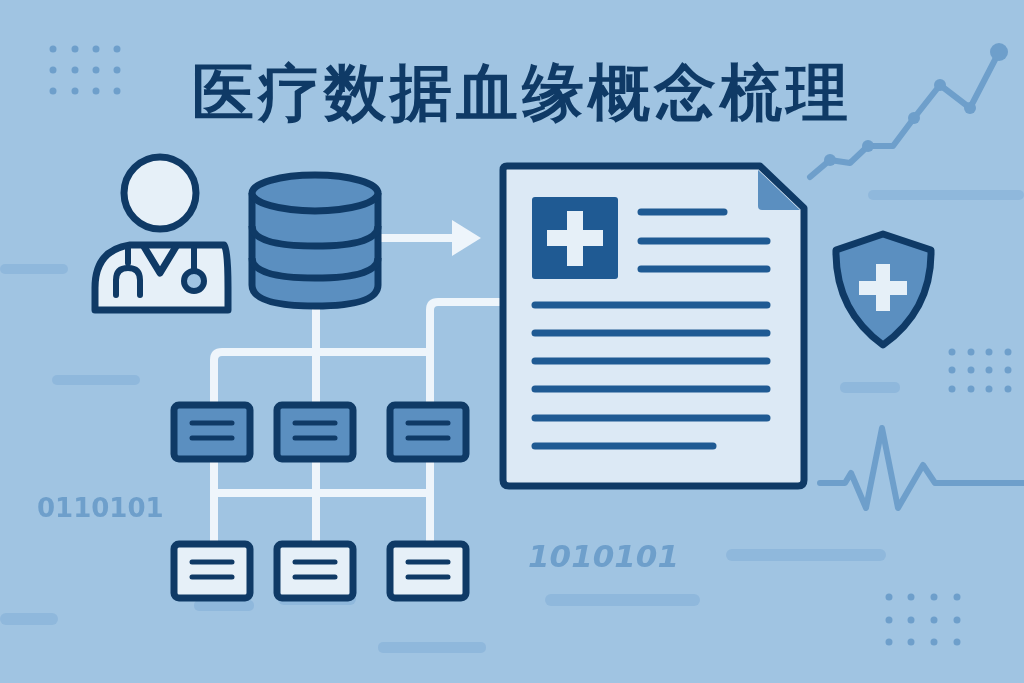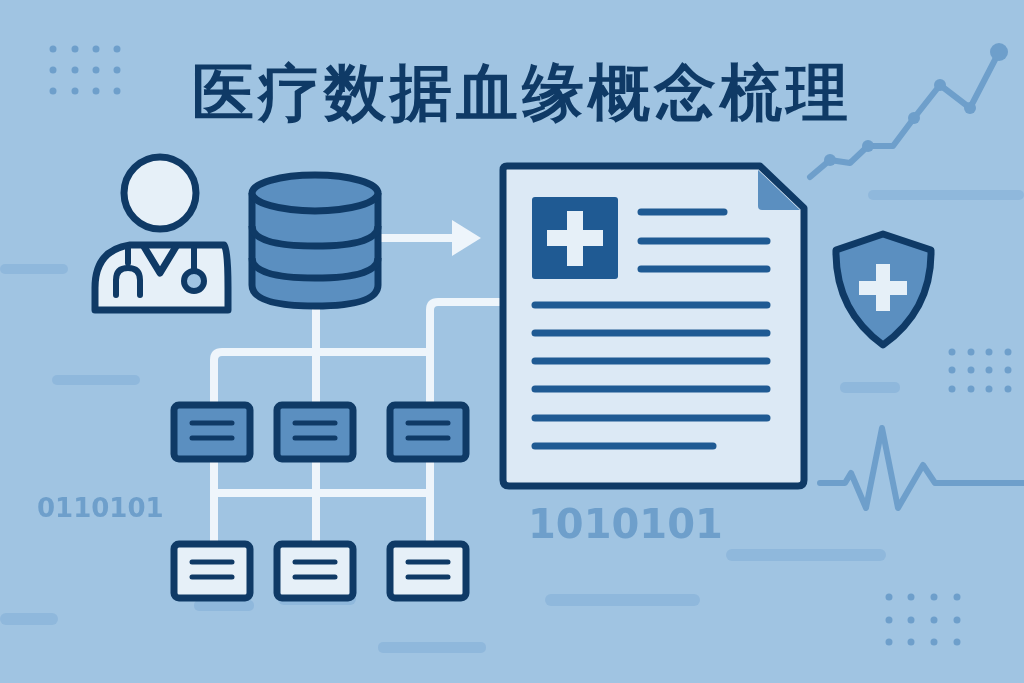--- a/index.html
+++ b/index.html
@@ -174,13 +174,13 @@
     <path d="M883,234 L931,250 Q932,310 883,345 Q835,310 836,250 Z" fill="#5b8fc0" stroke="#0f3a66" stroke-width="7" stroke-linejoin="round"></path>
     <path d="M876,264 L890,264 L890,281 L907,281 L907,295 L890,295 L890,311 L876,311 L876,295 L859,295 L859,281 L876,281 Z" fill="#e6f0f8"></path>
   </g>
 </svg>
 
 <div class="title">医疗数据血缘概念梳理</div>
 
 <div class="bin" style="left:37px; top:492px; font-size:26px; line-height:32px;">
   <div>0110101</div>
 </div>
-<div class="bin" style="left:528px; top:506px; font-size:40px;">1010101</div>
+<div class="bin" style="left:528px; top:538px; font-size:31px;font-style:italic;">1010101</div>
 
 </body></html>

